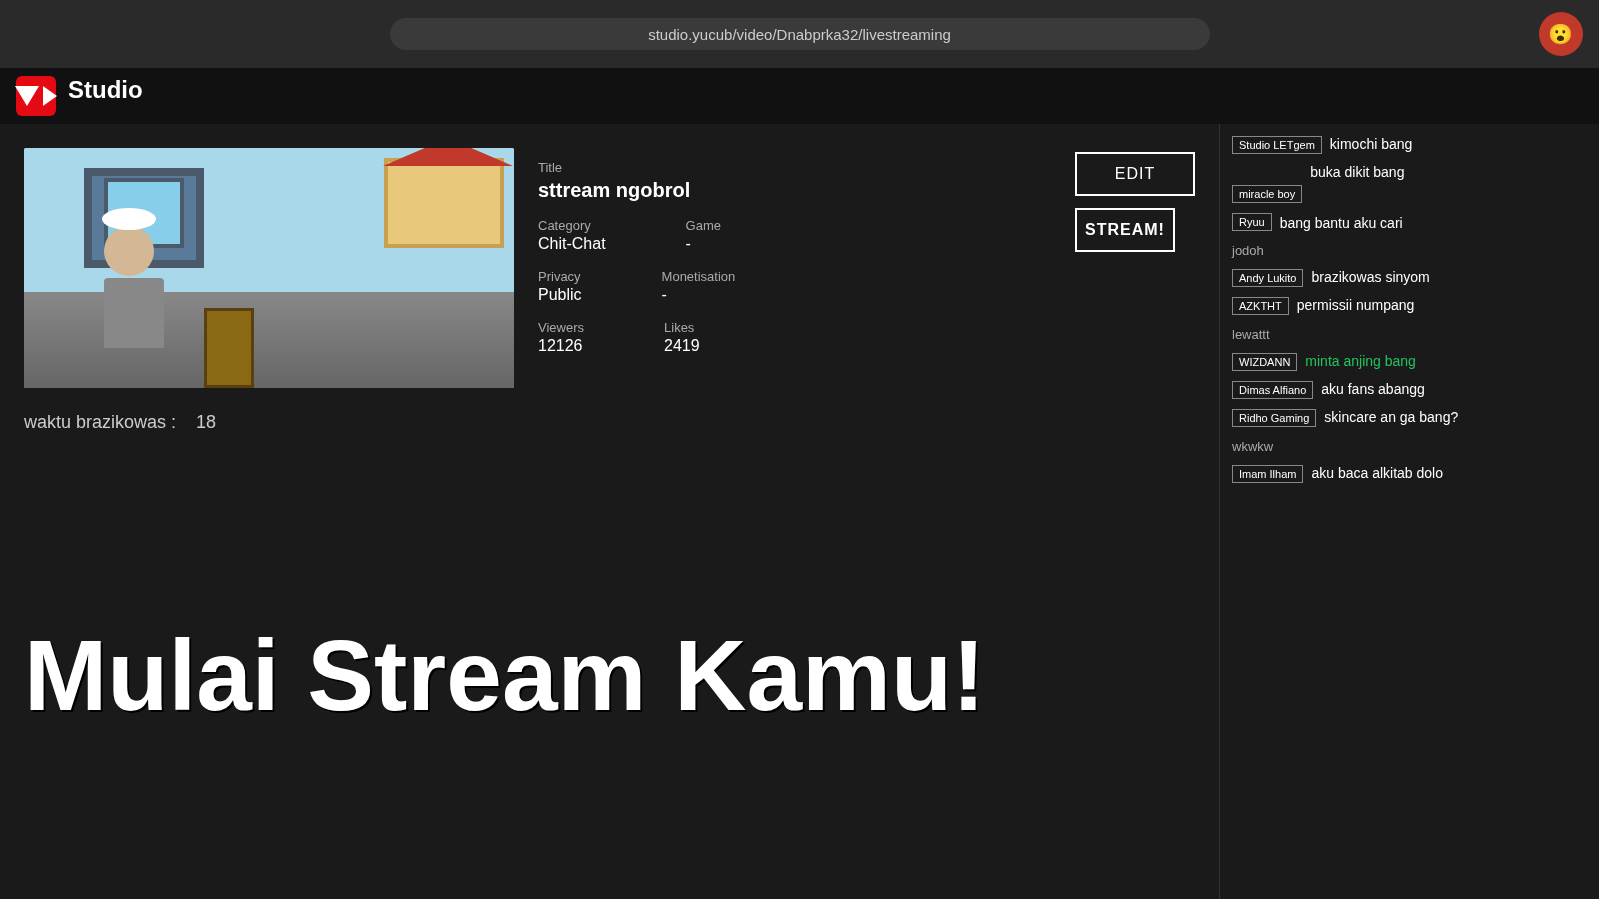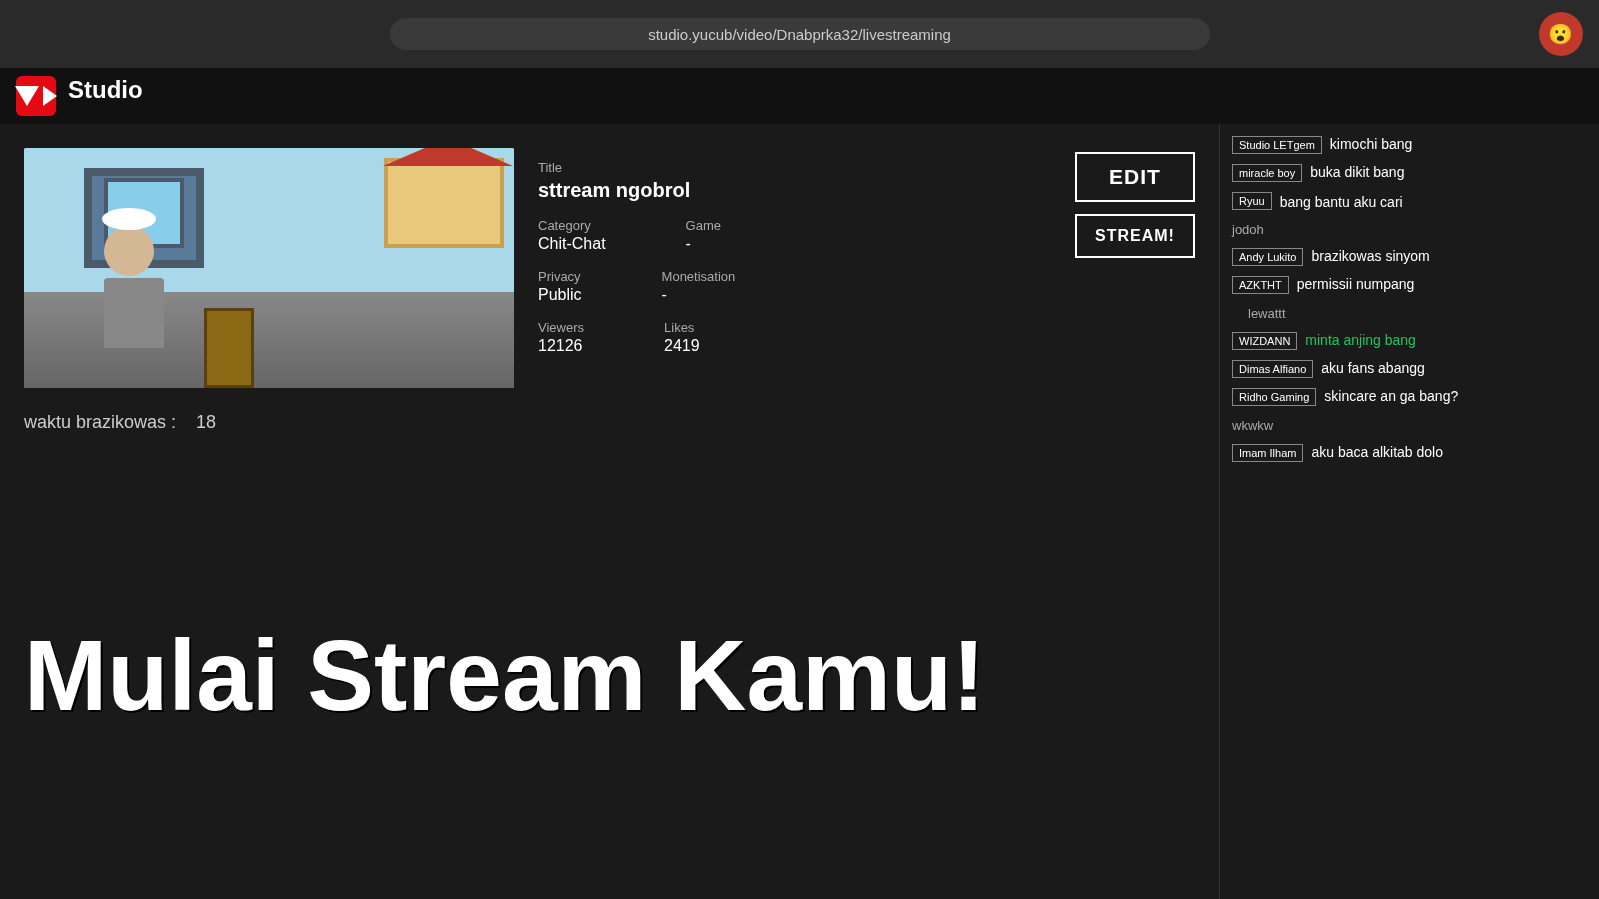--- a/index.html
+++ b/index.html
@@ -219,31 +219,31 @@
       margin-top: 4px;
     }
     .action-buttons {
       display: flex;
       flex-direction: column;
       gap: 12px;
       padding-top: 4px;
     }
     .btn-edit {
       width: 120px;
-      height: 50px;
+      height: 44px;
       background: transparent;
       border: 2px solid #fff;
       color: #fff;
-      font-size: 21px;
-      font-weight: bold;
+      font-size: 16px;
+      font-weight: normal;
       cursor: pointer;
       letter-spacing: 1px;
     }
     .btn-stream {
-      width: 120px;
+      width: 100px;
       height: 44px;
       background: transparent;
       border: 2px solid #fff;
       color: #fff;
       font-size: 16px;
       font-weight: bold;
       cursor: pointer;
       letter-spacing: 1px;
     }
 
@@ -442,37 +442,37 @@
   </div>
 
   <div class="chat-panel">
     <div class="chat-messages" id="chat-messages-container">
 
     <div style="display: flex; align-items: flex-start; gap: 8px; padding: 2px 4px;">
           <span style="background: transparent; border: 1px solid rgb(136, 136, 136); color: rgb(255, 255, 255); font-size: 11px; padding: 2px 6px; white-space: nowrap; flex-shrink: 0;">Studio LETgem</span>
           <span style="font-size: 14px; color: rgb(255, 255, 255); flex: 1 1 0%;">kimochi bang</span>
         </div>
         <div style="display: flex; align-items: flex-start; gap: 8px; padding: 2px 4px;">
-          <span style="background: transparent; border: 1px solid rgb(136, 136, 136); color: rgb(255, 255, 255); font-size: 11px; padding: 2px 6px; white-space: nowrap; flex-shrink: 0;">miracle boy</span>
+          <span style="background: transparent; border: 1px solid rgb(136, 136, 136); color: rgb(255, 255, 255); font-size: 11px; padding: 2px 6px; white-space: nowrap; flex-shrink: 0; margin-top: 21px;">miracle boy</span>
           <span style="font-size: 14px; color: rgb(255, 255, 255); flex: 1 1 0%;">buka dikit bang</span>
         </div>
         <div style="display: flex; align-items: flex-end; gap: 8px; padding: 2px 4px;">
           <span style="background: transparent; border: 1px solid rgb(136, 136, 136); color: rgb(255, 255, 255); font-size: 11px; padding: 2px 6px; white-space: nowrap; flex-shrink: 0;">Ryuu</span>
           <span style="font-size: 14px; color: rgb(255, 255, 255); flex: 1 1 0%;">bang bantu aku cari</span>
         </div>
         <div style="padding: 2px 4px;"><span style="font-size: 13px; color: rgb(170, 170, 170);">jodoh</span></div>
         <div style="display: flex; align-items: flex-start; gap: 8px; padding: 2px 4px;">
           <span style="background: transparent; border: 1px solid rgb(136, 136, 136); color: rgb(255, 255, 255); font-size: 11px; padding: 2px 6px; white-space: nowrap; flex-shrink: 0;">Andy Lukito</span>
           <span style="font-size: 14px; color: rgb(255, 255, 255); flex: 1 1 0%;">brazikowas sinyom</span>
         </div>
         <div style="display: flex; align-items: flex-start; gap: 8px; padding: 2px 4px;">
           <span style="background: transparent; border: 1px solid rgb(136, 136, 136); color: rgb(255, 255, 255); font-size: 11px; padding: 2px 6px; white-space: nowrap; flex-shrink: 0;">AZKTHT</span>
           <span style="font-size: 14px; color: rgb(255, 255, 255); flex: 1 1 0%;">permissii numpang</span>
         </div>
-        <div style="padding: 2px 4px; margin-left: 16px;"><span style="font-size: 13px; color: rgb(170, 170, 170);">lewattt</span></div>
+        <div style="padding: 2px 4px;"><span style="font-size: 13px; color: rgb(170, 170, 170);">lewattt</span></div>
         <div style="display: flex; align-items: flex-start; gap: 8px; padding: 2px 4px;">
           <span style="background: transparent; border: 1px solid rgb(136, 136, 136); color: rgb(255, 255, 255); font-size: 11px; padding: 2px 6px; white-space: nowrap; flex-shrink: 0;">WIZDANN</span>
           <span style="font-size: 14px; color: #22c55e; flex: 1 1 0%;">minta anjing bang</span>
         </div>
         <div style="display: flex; align-items: flex-start; gap: 8px; padding: 2px 4px;">
           <span style="background: transparent; border: 1px solid rgb(136, 136, 136); color: rgb(255, 255, 255); font-size: 11px; padding: 2px 6px; white-space: nowrap; flex-shrink: 0;">Dimas Alfiano</span>
           <span style="font-size: 14px; color: rgb(255, 255, 255); flex: 1 1 0%;">aku fans abangg</span>
         </div>
         <div style="display: flex; align-items: flex-start; gap: 8px; padding: 2px 4px;">
           <span style="background: transparent; border: 1px solid rgb(136, 136, 136); color: rgb(255, 255, 255); font-size: 11px; padding: 2px 6px; white-space: nowrap; flex-shrink: 0;">Ridho Gaming</span>

